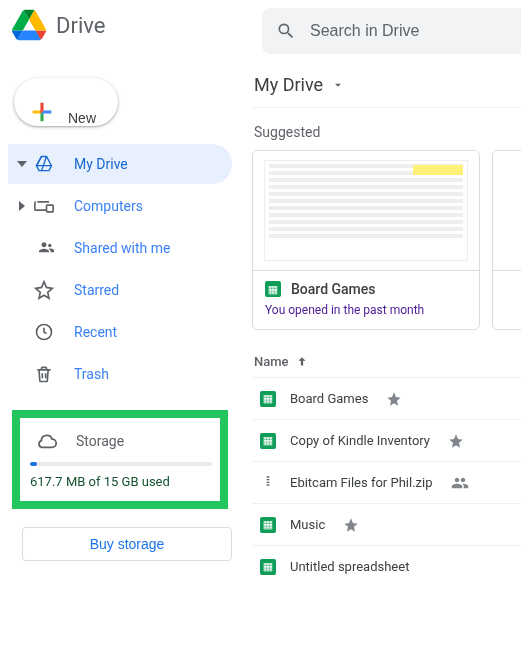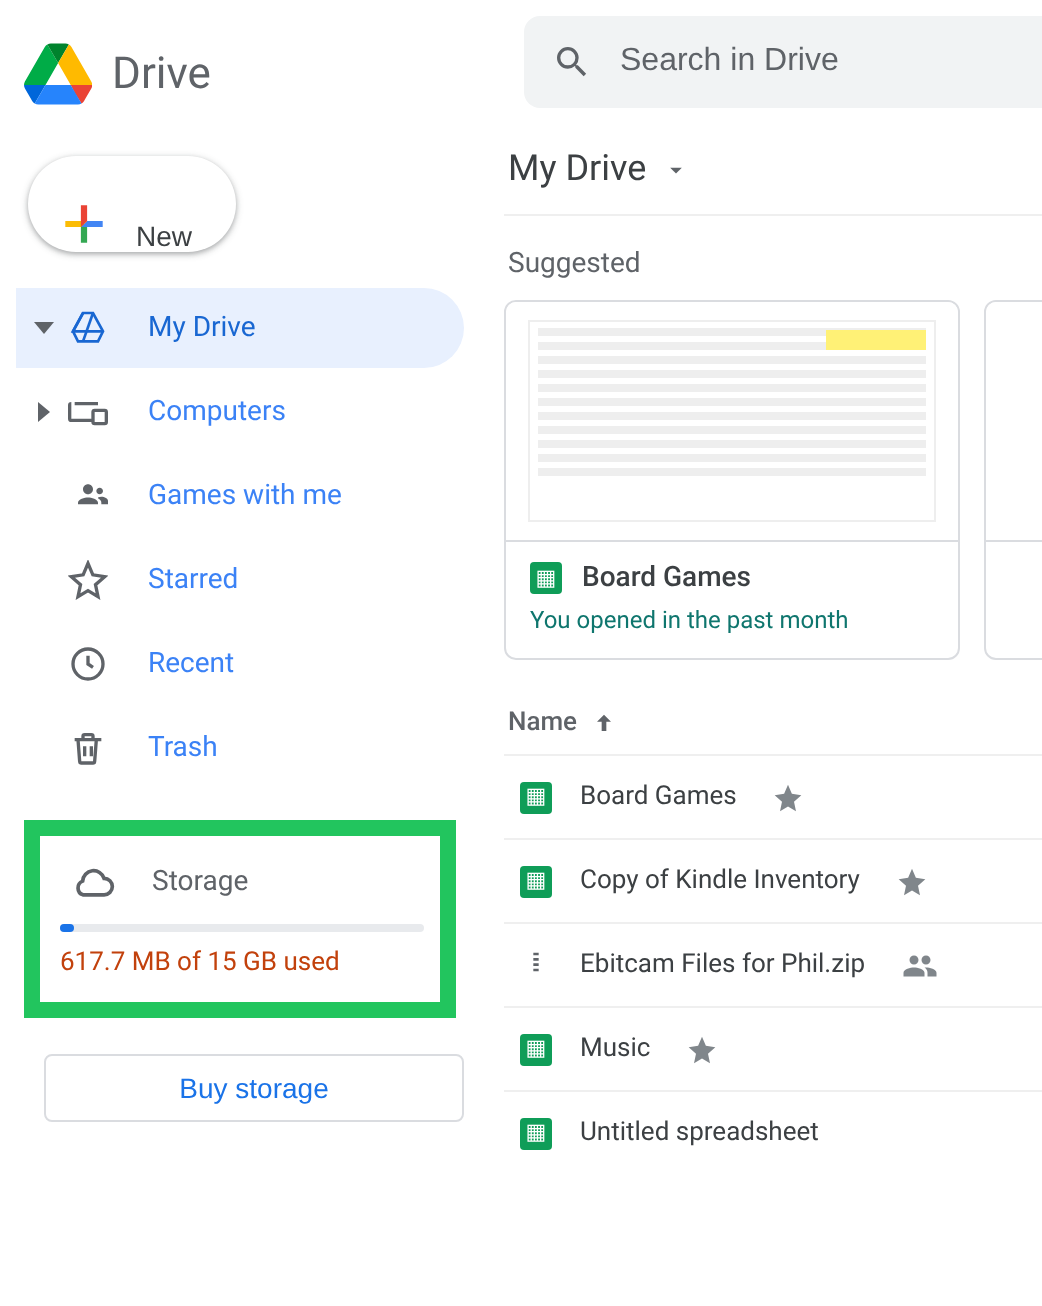--- a/index.html
+++ b/index.html
@@ -1,51 +1,51 @@
 <!DOCTYPE html>
 <html><head>
 <meta charset="utf-8">
 <style>
   * { box-sizing: border-box; margin: 0; padding: 0; }
   html, body { font-family: 'Google Sans', Roboto, Arial, sans-serif; font-size: 14px; color: #3c4043; background: #fff; }
   .root { width: 521px; height: 653px; overflow: hidden; display: flex; flex-direction: column; }
-  .header { display: flex; align-items: flex-end; padding: 8px 12px; gap: 10px; }
+  .header { display: flex; align-items: flex-start; padding: 8px 12px; gap: 10px; }
   .logo-wrap { display: flex; align-items: center; gap: 10px; flex: 0 0 240px; }
   .product { font-size: 22px; color: #5f6368; }
   .searchbar { flex: 1; background: #f1f3f4; border-radius: 8px; height: 46px; display: flex; align-items: center; padding: 0 14px; gap: 14px; }
   .search-input { border: none; background: transparent; outline: none; font-size: 16px; color: #5f6368; flex: 1; }
   .search-input::placeholder { color: #5f6368; }
   .body { display: flex; flex: 1; overflow: hidden; }
   .sidebar { width: 240px; padding: 8px 8px 12px 8px; display: flex; flex-direction: column; gap: 2px; }
   .new-btn { display: inline-flex; align-items: flex-end; gap: 12px; background: #fff; border: none; border-radius: 24px; height: 48px; padding: 0 22px 0 14px; box-shadow: 0 1px 2px rgba(60,64,67,0.3), 0 1px 3px 1px rgba(60,64,67,0.15); font-size: 14px; color: #3c4043; cursor: pointer; margin: 8px 0 16px 6px; width: fit-content; }
   .nav-item { display: flex; align-items: center; height: 40px; border-radius: 0 20px 20px 0; padding-left: 4px; cursor: pointer; gap: 0; color: #3b82f6; }
   .nav-item .expander { width: 20px; display: flex; justify-content: center; color: #5f6368; }
   .nav-item .nav-icon { width: 24px; display: flex; justify-content: center; margin-right: 18px; }
   .nav-item .nav-label { font-size: 14px; }
   .nav-item.active { background: #e8f0fe; color: #1967d2; }
   .nav-item.active .nav-icon svg, .nav-item.active .nav-label { color: #1967d2; }
   .nav-item.indent .expander { visibility: hidden; }
   .storage-box { margin: 14px 4px 6px 4px; border: 8px solid #22c55e; padding: 8px 8px 12px 8px; }
   .storage-row { display: flex; align-items: center; padding: 4px 0 8px 4px; color: #5f6368; gap: 18px; }
   .storage-bar { height: 4px; background: #e8eaed; border-radius: 2px; margin: 2px 0 8px 2px; position: relative; }
   .storage-bar-fill { position: absolute; left: 0; top: 0; bottom: 0; background: #1a73e8; border-radius: 2px; }
-  .storage-text { font-size: 13px; color: #c2410c; padding-left: 2px; }
+  .storage-text { font-size: 13px; color: #14532d; padding-left: 2px; }
   .buy-btn { display: inline-block; margin: 10px 0 10px 14px; border: 1px solid #dadce0; border-radius: 4px; padding: 8px 16px; color: #1a73e8; font-size: 14px; cursor: pointer; background: #fff; }
   .main { flex: 1; padding: 8px 0 0 12px; overflow: hidden; }
   .breadcrumb { display: flex; align-items: center; gap: 8px; font-size: 18px; color: #3c4043; padding: 4px 0 12px 2px; border-bottom: 1px solid #efefef; margin-right: 0; }
   .section-title { font-size: 14px; color: #5f6368; margin: 16px 0 10px 2px; }
   .suggest-row { display: flex; gap: 12px; overflow: hidden; }
   .card { width: 228px; border: 1px solid #dadce0; border-radius: 6px; overflow: hidden; flex-shrink: 0; }
   .card-thumb { height: 120px; background: linear-gradient(#fff,#fff); display: flex; align-items: center; justify-content: center; border-bottom: 1px solid #dadce0; position: relative; }
   .thumb-sheet { width: 90%; height: 85%; background: #fff; border: 1px solid #eee; position: relative; overflow: hidden; }
   .thumb-row { height: 4px; margin: 3px 4px; background: #eee; }
   .thumb-hl { position: absolute; right: 4px; top: 4px; width: 50px; height: 10px; background: #fff176; }
   .card-body { padding: 10px 12px 12px 12px; }
   .card-title-row { display: flex; align-items: center; gap: 10px; }
-  .card-sub { font-size: 12px; color: #0f766e; margin-top: 6px; }
+  .card-sub { font-size: 12px; color: #4c1d95; margin-top: 6px; }
   .list-header { display: flex; align-items: center; gap: 6px; margin: 24px 0 8px 2px; font-size: 13px; color: #5f6368; font-weight: 500; }
   .file-row { display: flex; align-items: center; height: 42px; gap: 14px; border-top: 1px solid #efefef; padding-left: 8px; color: #3c4043; font-size: 13px; cursor: pointer; }
   .file-row .trail { margin-left: 4px; color: #9aa0a6; }
   .sheets-icon { width: 16px; height: 16px; background: #0f9d58; display: inline-flex; align-items: center; justify-content: center; border-radius: 2px; flex-shrink:0; }
   .sheets-icon .inner { color: #fff; font-size: 11px; line-height: 1; transform: translateY(-0.5px); }
   .doc-icon { width:16px; display:inline-flex; justify-content:center; color:#5f6368; flex-shrink:0; }
   .star { color: #80868b; }
   svg { display: block; }
 </style>
 </head>
@@ -120,21 +120,21 @@
         <span class="nav-label">Computers</span>
       </div>
 
       <div class="nav-item indent">
         <span class="expander"></span>
         <span class="nav-icon">
           <svg width="20" height="20" viewBox="0 0 24 24" fill="#5f6368">
               <path d="M15 8c0-1.66-1.34-3-3-3S9 6.34 9 8s1.34 3 3 3 3-1.34 3-3zm-9 8v1h12v-1c0-2-4-3.1-6-3.1S6 14 6 16zm13-5c1.1 0 2-.9 2-2s-.9-2-2-2-2 .9-2 2 .9 2 2 2zm-1 1.9c.64-.25 1.31-.4 2-.4 2 0 4 1 4 2.5V17h-4v-1c0-1-.78-1.93-2-2.6z"></path>
             </svg>
         </span>
-        <span class="nav-label">Games with me</span>
+        <span class="nav-label">Shared with me</span>
       </div>
 
       <div class="nav-item indent">
         <span class="expander"></span>
         <span class="nav-icon">
           <svg width="20" height="20" viewBox="0 0 24 24" fill="none" stroke="#5f6368" stroke-width="2">
               <path d="M12 2l2.9 6.9L22 10l-5.5 4.8L18 22l-6-3.6L6 22l1.5-7.2L2 10l7.1-1.1z"></path>
             </svg>
         </span>
         <span class="nav-label">Starred</span>

